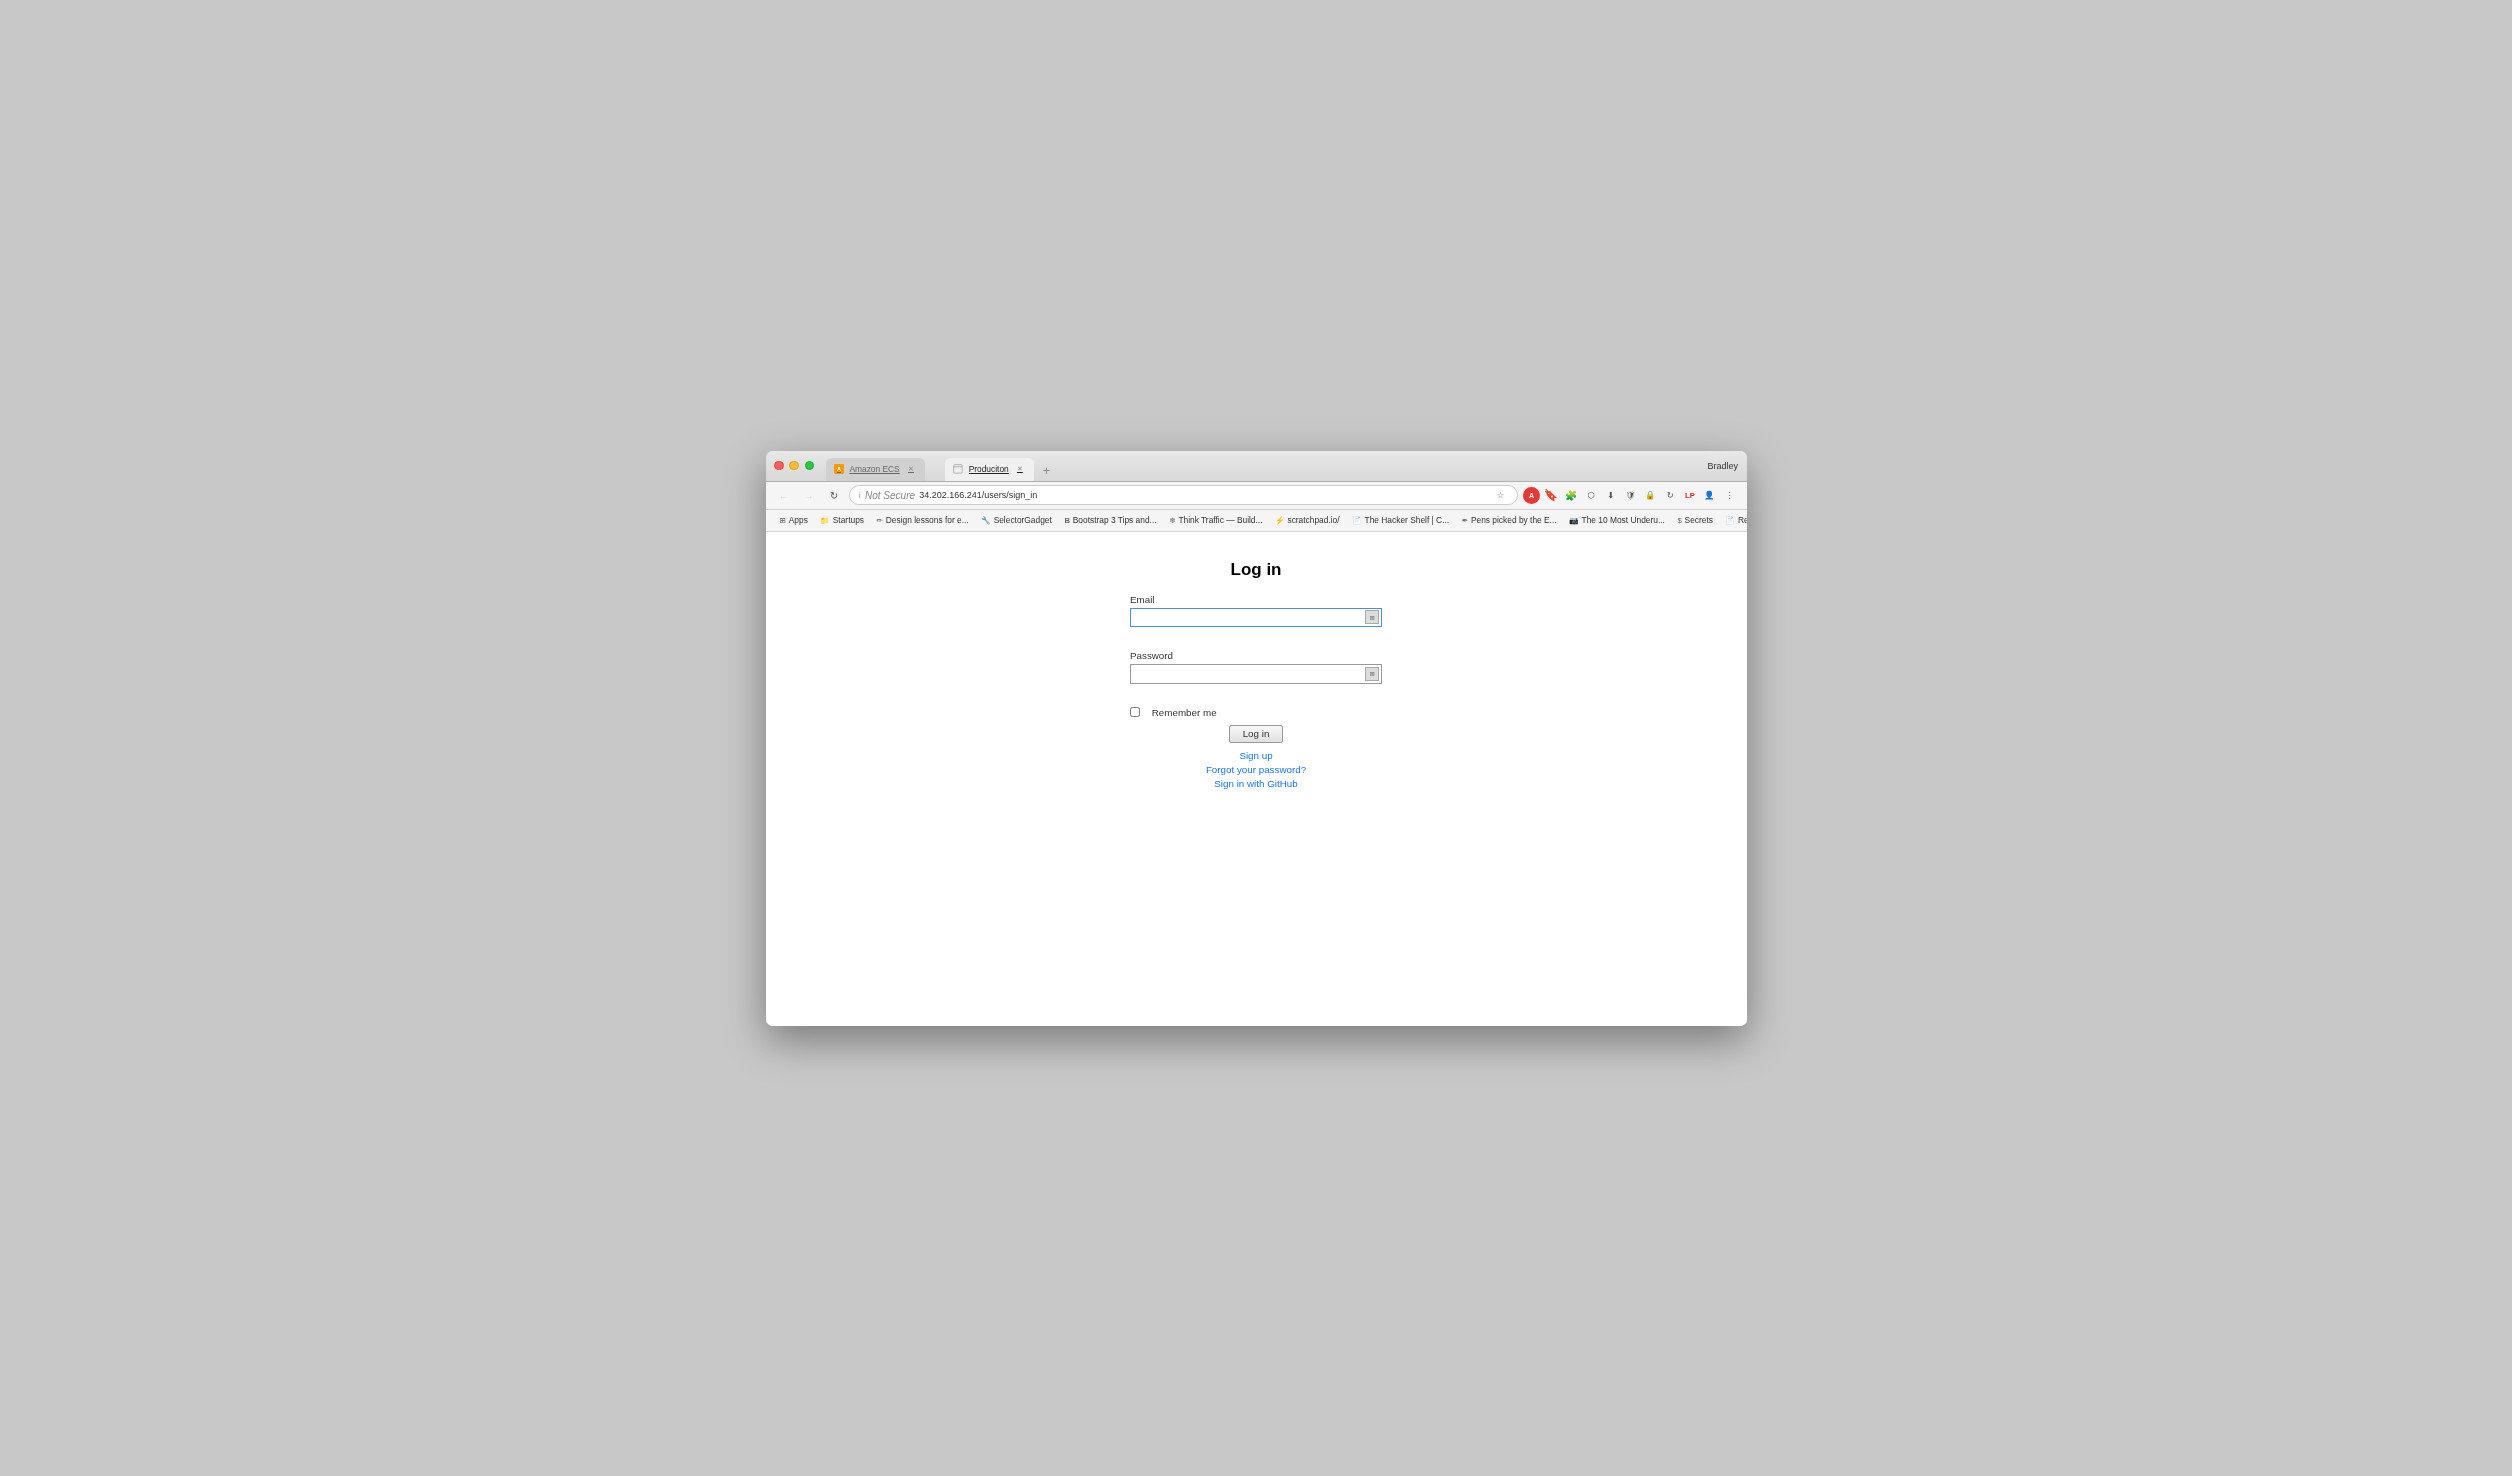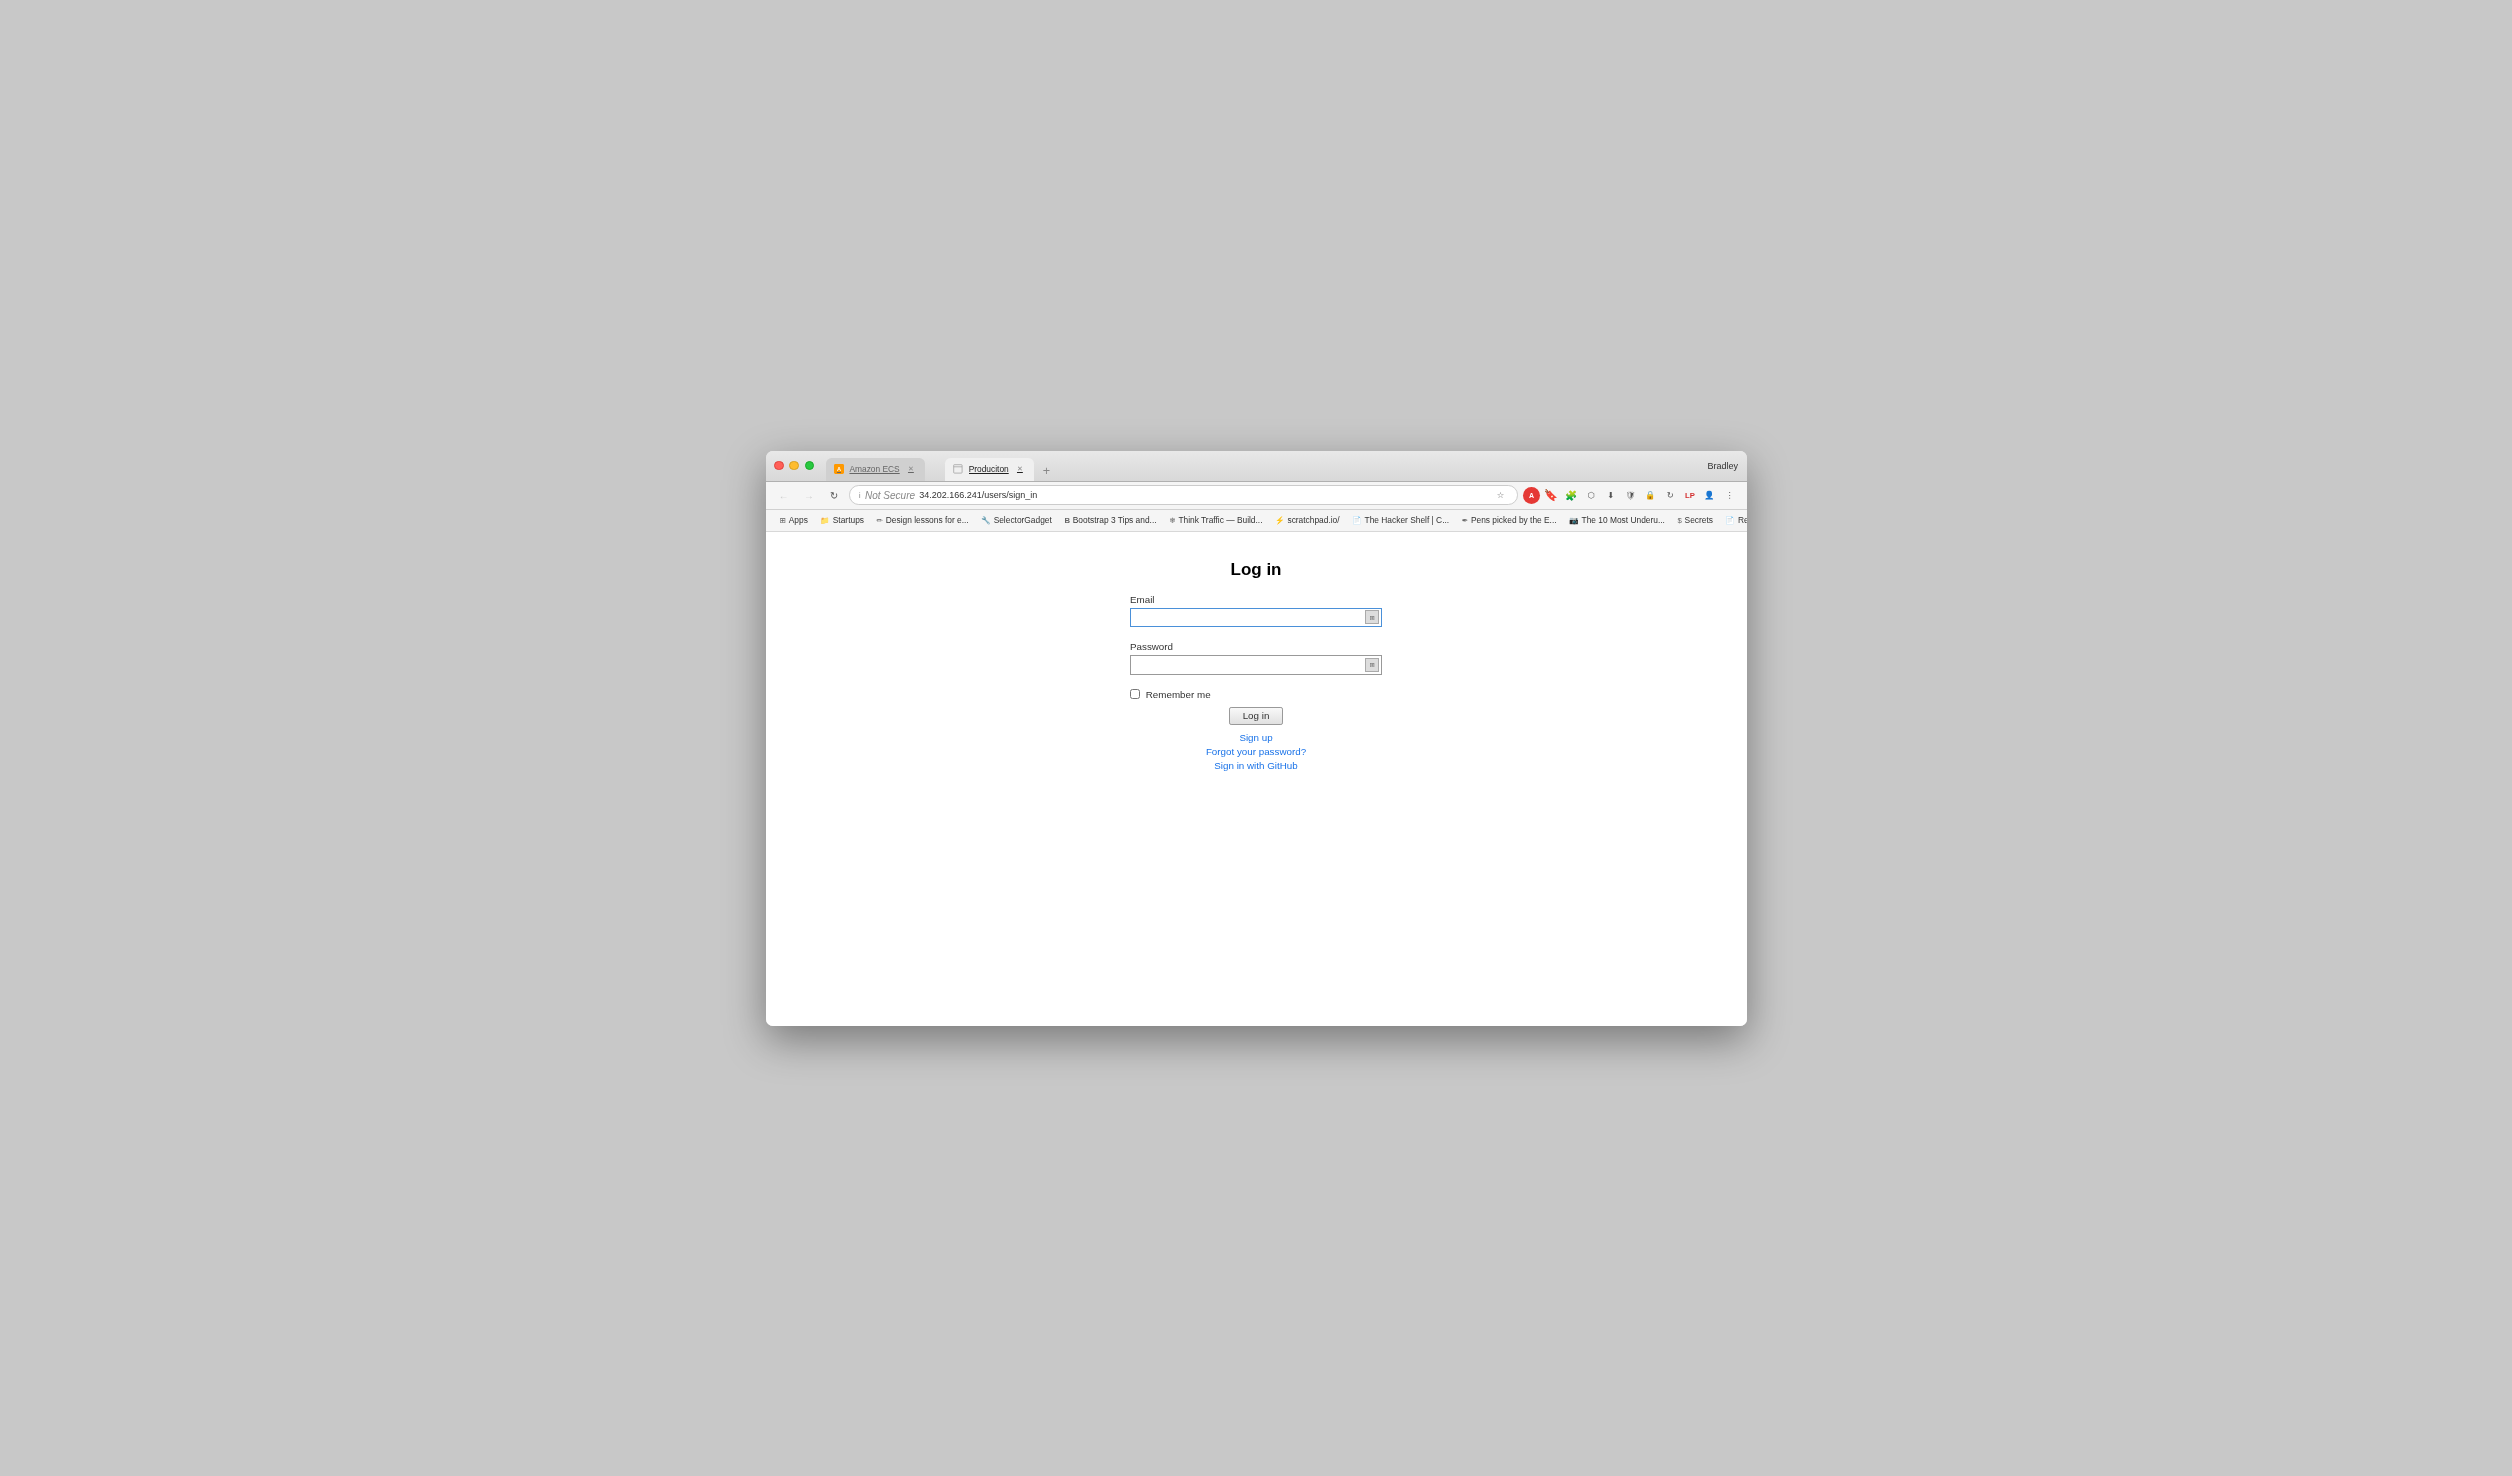--- a/index.html
+++ b/index.html
@@ -279,21 +279,21 @@
 
     .page-title {
       font-size: 17px;
       font-weight: bold;
       margin-bottom: 14px;
       color: #000;
     }
 
     .form-group {
       width: 100%;
-      margin-bottom: 14px;
+      margin-bottom: 23px;
     }
 
     .form-label {
       display: block;
       font-size: 9.8px;
       color: #333;
       margin-bottom: 2.8px;
       text-align: left;
     }
 
@@ -328,21 +328,21 @@
       align-items: center;
       justify-content: center;
       font-size: 6.3px;
       color: #666;
       cursor: pointer;
     }
 
     .remember-row {
       display: flex;
       align-items: center;
-      gap: 6px;
+      gap: 12px;
       margin-bottom: 7px;
       width: 100%;
       justify-content: flex-start;
     }
 
     .remember-checkbox {
       width: 9.8px;
       height: 9.8px;
       cursor: pointer;
     }

